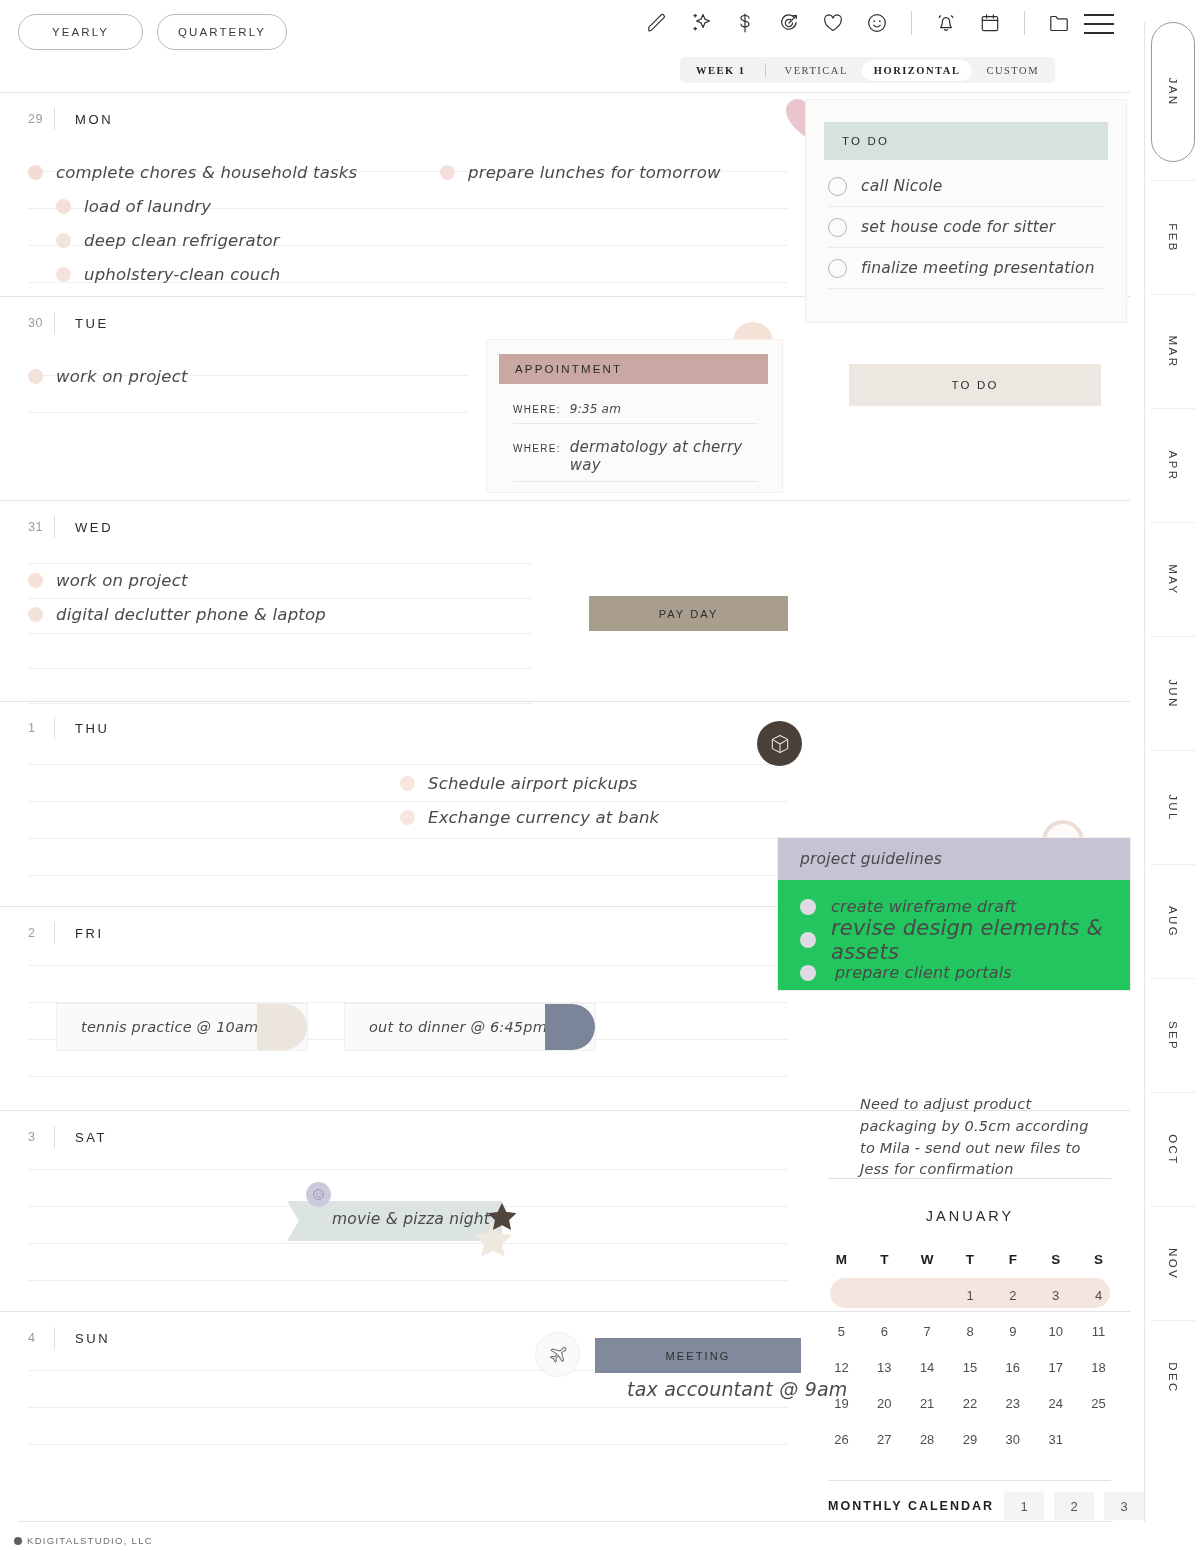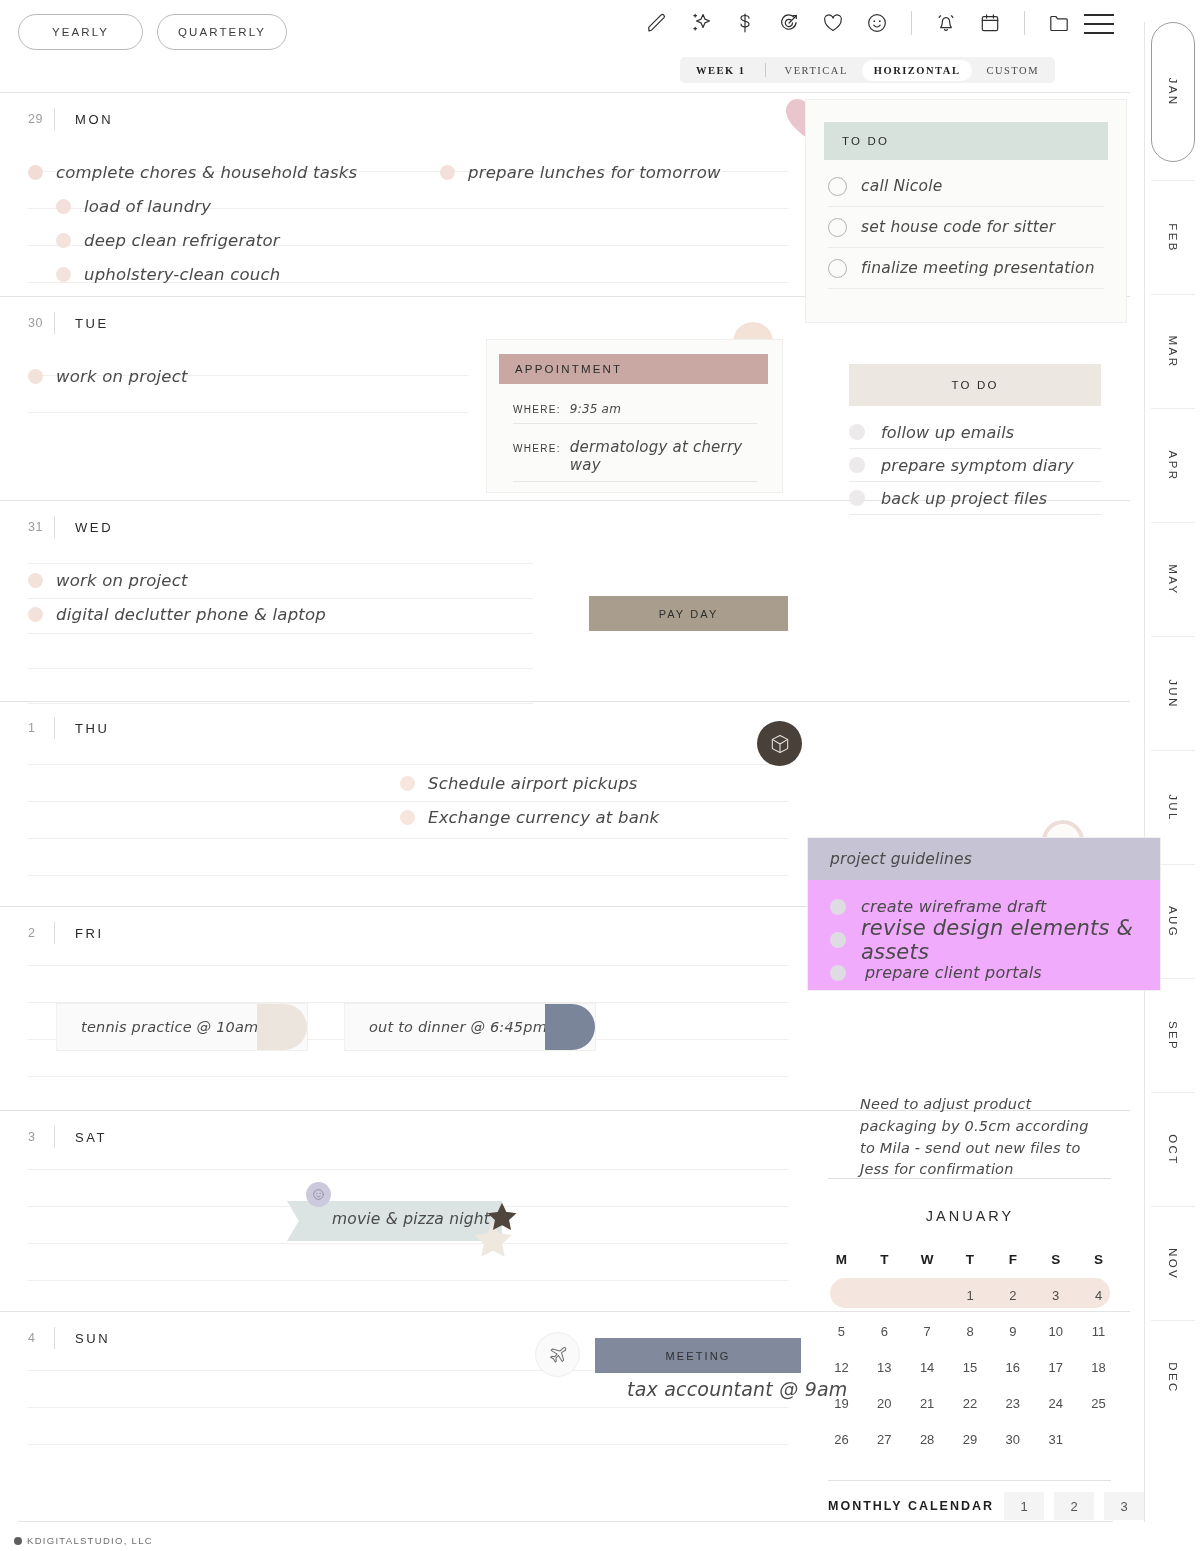--- a/index.html
+++ b/index.html
@@ -441,48 +441,34 @@
       </div>
       <div style="display:flex;align-items:baseline;gap:9px;border-bottom:1px solid #e9e7e6;padding-bottom:7px;margin-top:14px">
         <span style="font-size:10px;letter-spacing:1.3px;color:#3a3a3a">WHERE:</span>
         <span class="hand" style="font-size:15px">dermatology at cherry way</span>
       </div>
     </div>
   </div>
 
   <div style="position:absolute;left:849px;top:364px;width:252px">
     <div class="cardhdr" style="height:42px;background:#ece8e1;justify-content:center">TO DO</div>
-    <div style="margin-top:10px">
-      <div class="crow" style="gap:16px;height:33px">
-        <span class="fdot" style="background:#eceaea"></span>
-        <span class="txt hand" style="font-size:16px">follow up emails</span>
-      </div>
-      <div class="crow" style="gap:16px;height:33px">
-        <span class="fdot" style="background:#eceaea"></span>
-        <span class="txt hand" style="font-size:16px">prepare symptom diary</span>
-      </div>
-      <div class="crow" style="gap:16px;height:33px">
-        <span class="fdot" style="background:#eceaea"></span>
-        <span class="txt hand" style="font-size:16px">back up project files</span>
-      </div>
-    </div>
   </div>
 
   <div class="banner" style="left:589px;top:596px;width:199px;height:35px;background:#a99e8e">PAY DAY</div>
 
   <div class="sticker" style="left:757px;top:721px;width:45px;height:45px;border-radius:50%;background:#4a403a;display:flex;align-items:center;justify-content:center">
     <svg width="22" height="22" viewBox="0 0 24 24" fill="none" stroke="#efe9e4" stroke-width="1.1" stroke-linejoin="round">
       <path d="M12 2.8 20.4 7v10L12 21.2 3.6 17V7Z"></path>
       <path d="M12 12 20.4 7M12 12 3.6 7M12 12v9.2"></path>
     </svg>
   </div>
 
   <div class="sticker" style="left:1042px;top:820px;width:42px;height:42px;border-radius:50%;background:#fdfbfa;border:4px solid #eddcd8"></div>
 
-  <div class="card" style="left:808px;top:838px;width:352px;height:152px;background:#f0abfc">
+  <div class="card" style="left:778px;top:838px;width:352px;height:152px;background:#22c55e">
     <div style="height:42px;background:#c6c4d4;display:flex;align-items:center;padding-left:22px">
       <span class="hand" style="font-size:15.5px">project guidelines</span>
     </div>
     <div style="padding:10px 22px 0 22px">
       <div style="display:flex;align-items:center;gap:15px;height:33px">
         <span class="fdot" style="background:#dedce2"></span>
         <span class="hand" style="font-size:16px">create wireframe draft</span>
       </div>
       <div style="display:flex;align-items:center;gap:15px;height:33px">
         <span class="fdot" style="background:#dedce2"></span>

